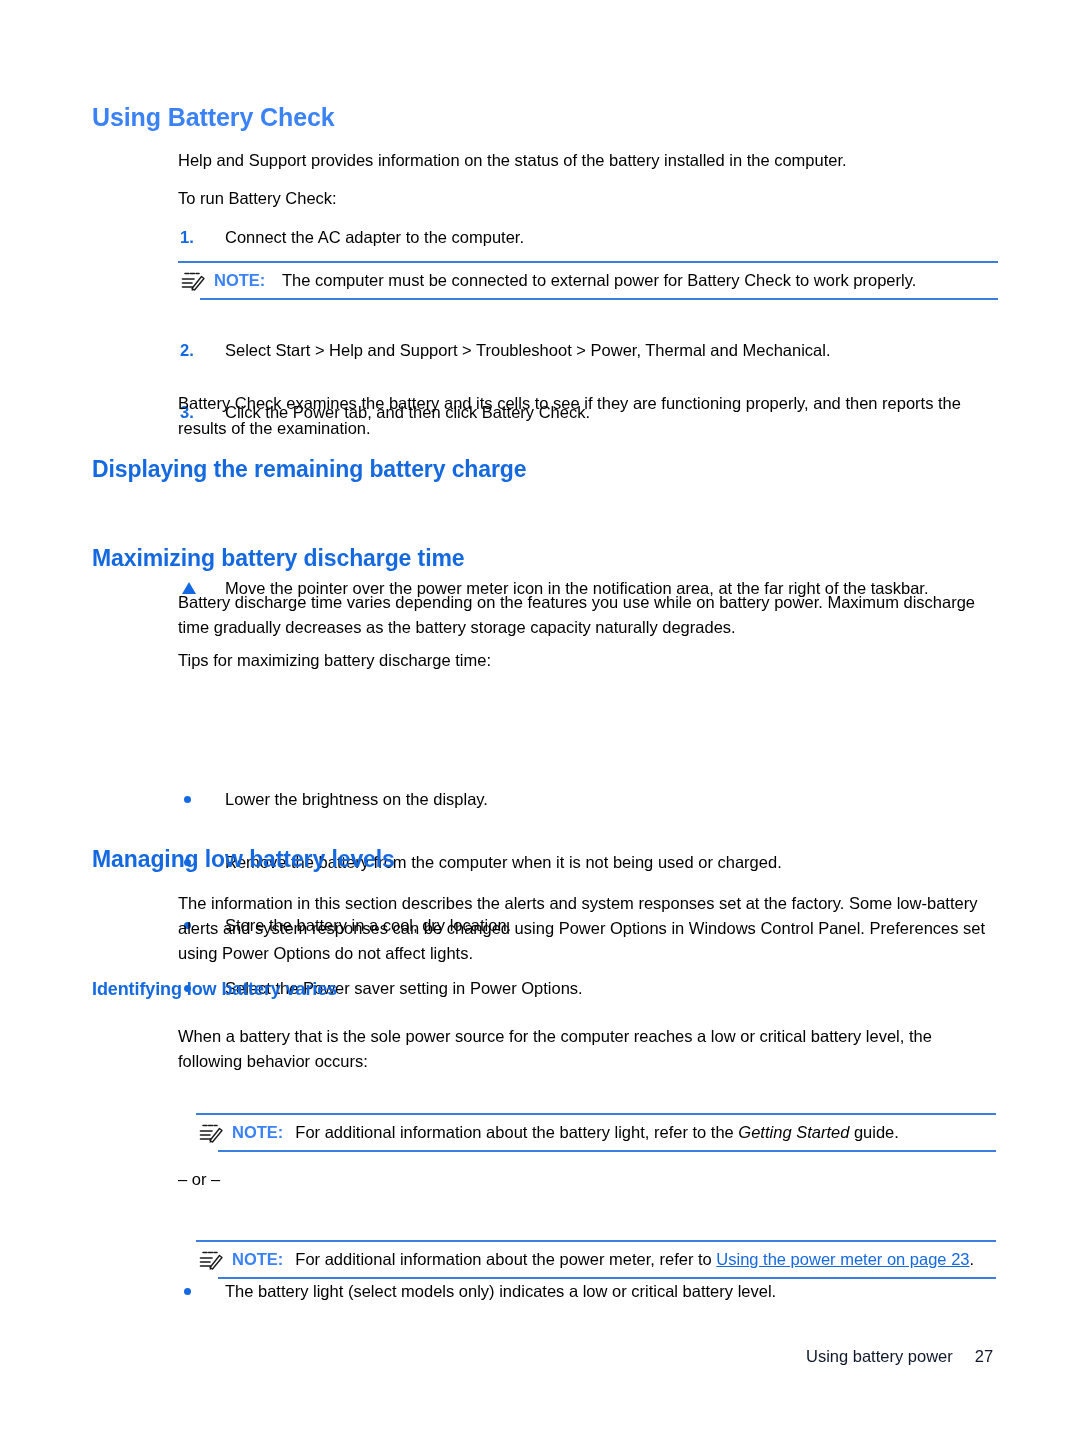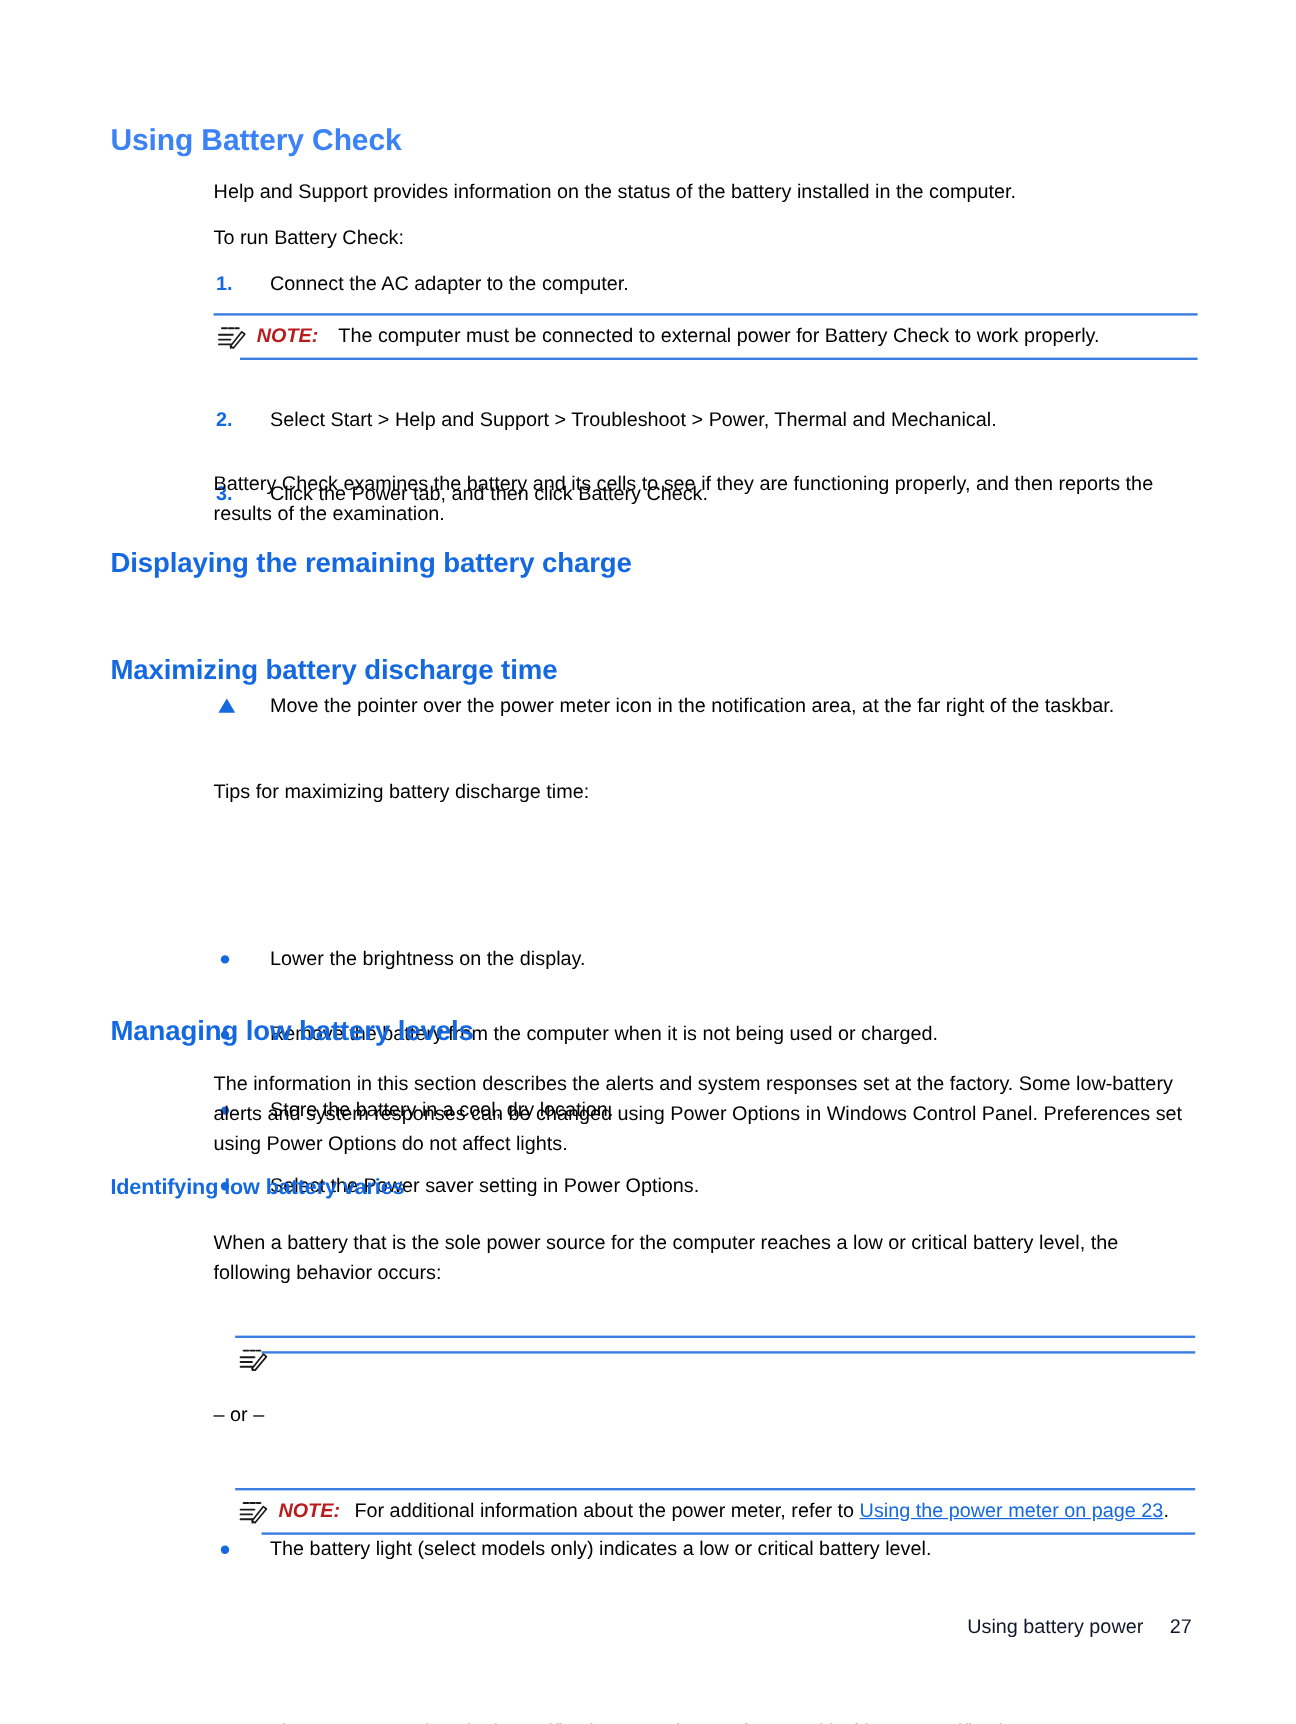--- a/index.html
+++ b/index.html
@@ -127,25 +127,24 @@
     position: relative;
     padding: 5px 0 6px 0;
     font-size: 16.5px;
     line-height: 24px;
   }
   .note-inner {
     display: block;
     margin-left: 36px;
   }
   .note-label {
-    color: #b91c1c;
+    color: #3b82f6;
     font-weight: bold;
     font-size: 16.5px;
     letter-spacing: 0px;
-    font-style: italic;
   }
   .note-text {
     color: #000;
     font-size: 16.5px;
   }
   .note-icon {
     position: absolute;
     left: 2px;
     top: 6px;
     width: 26px;
@@ -226,20 +225,21 @@
   </div>
 
   <div class="block" style="left:92px; top:457px; width:900px;">
     <div class="h2">Displaying the remaining battery charge</div>
   </div>
 
   <div class="block" style="left:92px; top:546px; width:900px;">
     <div class="h2">Maximizing battery discharge time</div>
   </div>
 
+  <div class="block para" style="left:178px; top:590px; width:805px;">Battery discharge time varies depending on the features you use while on battery power. Maximum discharge time gradually decreases as the battery storage capacity naturally degrades.</div>
 
   <div class="block para" style="left:178px; top:648px; width:820px;">Tips for maximizing battery discharge time:</div>
 
   <div class="block item" style="left:180px; top:687px; width:820px;">
     <span class="marker-dot"></span>
     <span class="item-text">Lower the brightness on the display.</span>
   </div>
 
   <div class="block item" style="left:180px; top:725px; width:820px;">
     <span class="marker-dot"></span>
@@ -283,20 +283,23 @@
             <line x1="10.5" y1="4.5" x2="14.5" y2="4.5"></line>
             <line x1="16" y1="4.5" x2="19" y2="4.5"></line>
             <line x1="2.5" y1="10" x2="14" y2="10"></line>
             <line x1="2.5" y1="14" x2="12" y2="14"></line>
             <line x1="2.5" y1="18" x2="13" y2="18"></line>
           </g>
           <path d="M 12 19.5 L 21.5 7.5 L 24 9.5 L 14.5 21 Z" fill="#ffffff" stroke="#1a1a1a" stroke-width="1.4" stroke-linejoin="round"></path>
           <path d="M 12 19.5 L 14.5 21 L 11.5 21.8 Z" fill="#1a1a1a"></path>
         </svg>
       </span>
+      <span class="note-inner">
+        <span class="note-label">NOTE:</span><span class="note-text" style="margin-left:12px;">For additional information about the battery light, refer to the </span><i class="note-text">Getting Started</i><span class="note-text"> guide.</span>
+      </span>
     </div>
     <div class="note-rule-bot" style="margin-left:22px; width:778px;"></div>
   </div>
 
   <div class="block para" style="left:178px; top:1167px; width:300px;">– or –</div>
 
   <div class="block item" style="left:180px; top:1206px; width:820px;">
 
     <span class="item-text">The power meter icon in the notification area shows a low or critical battery notification.</span>
   </div>

